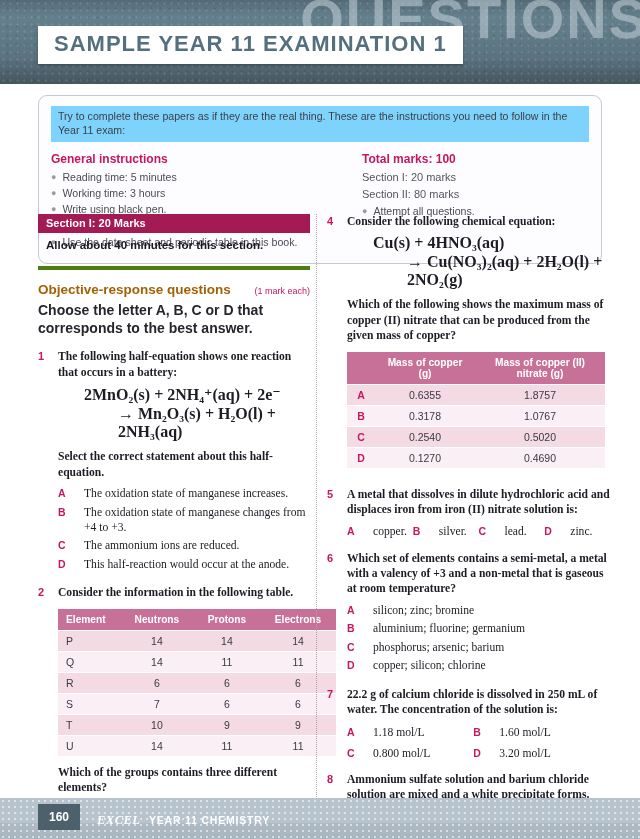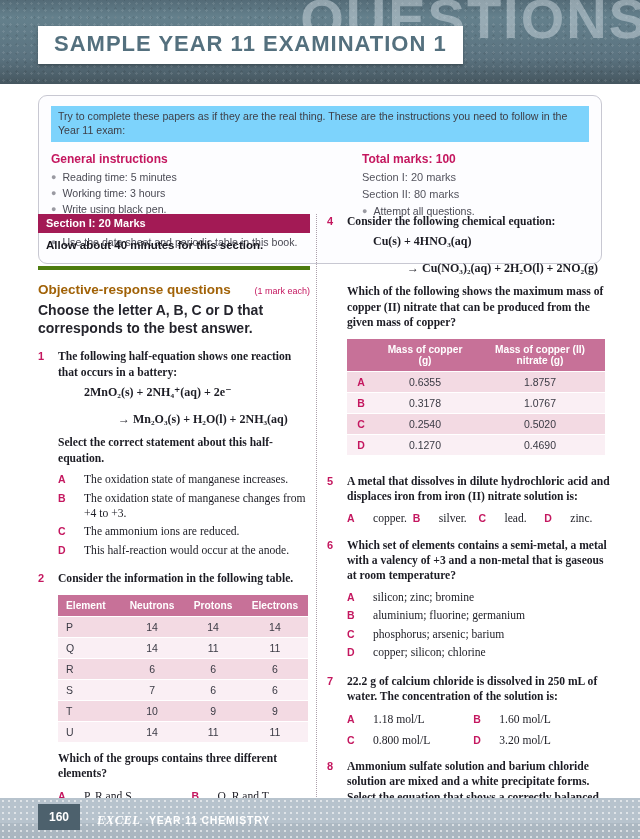--- a/index.html
+++ b/index.html
@@ -72,22 +72,22 @@
   .obj-h { color:#a16207; font-weight:700; font-size:13.5px; }
   .marknote { color:#c4175f; font-size:9px; }
   .choose { font-size:14px; font-weight:700; color:#25252d; line-height:1.3; width:88%; margin-bottom:12px; }
 
   
   .q { display:flex; margin-bottom:10px; }
   .qnum { width:20px; flex:none; color:#c4175f; font-weight:700; font-size:11px; padding-top:1px; }
   .qbody { flex:1; min-width:0; }
   .qtext { font-family:"Liberation Serif","DejaVu Serif",serif; font-weight:700; font-size:11.6px; color:#1c1c24; line-height:1.33; }
   .qtext.follow { margin-top:8px; }
-  .eq { font-family:"Liberation Serif","DejaVu Serif",serif; font-weight:700; font-size:12px; color:#1c1c24; margin:5px 0 0 26px; }
-  .eq.second { margin-left:60px; margin-top:12px; }
+  .eq { font-family:"Liberation Serif","DejaVu Serif",serif; font-weight:700; font-size:16px; color:#1c1c24; margin:5px 0 0 26px; }
+  .eq.second { margin-left:60px; margin-top:1px; }
   .opts { margin-top:6px; }
   .opt { display:flex; margin:3.5px 0; }
   .ol { width:26px; flex:none; color:#c4175f; font-weight:700; font-size:10.5px; padding-top:1px; }
   .ot { font-family:"Liberation Serif","DejaVu Serif",serif; font-size:11.6px; color:#1c1c24; line-height:1.3; }
   .opts-grid2 { display:grid; grid-template-columns:53% 47%; margin-top:6px; row-gap:3px; }
   .opts-grid2 .opt { margin:1px 0; }
   .opts-row4 { display:grid; grid-template-columns:repeat(4,1fr); margin-top:6px; }
   .opts-row4 .opt { margin:1px 0; }
   .opts-q7 { display:grid; grid-template-columns:48% 52%; margin-top:6px; row-gap:4px; }
   .opts-q7 .opt { margin:1px 0; }
@@ -100,21 +100,21 @@
   }
   .ptable th.cfirst { text-align:left; }
   .ptable td {
     font-size:10.5px; color:#3a3a44; padding:4px 8px; text-align:center;
     border-top:1.5px solid #ffffff;
   }
   .ptable td.cfirst { text-align:left; }
   .ptable tr.rodd  td { background:#f3dae3; }
   .ptable tr.reven td { background:#faeff4; }
   .ptable td.lcell { color:#c4175f; font-weight:700; font-family:"Liberation Sans","DejaVu Sans",sans-serif; }
-  .t-q2 { width:250px; }
+  .t-q2 { width:278px; }
   .t-q2 col.c0 { width:62px; }
   .t-q4 { width:258px; }
   .t-q4 col.c0 { width:28px; }
   .t-q4 col.c1 { width:100px; }
 
   
   .footer {
     position:absolute; left:0; right:0; bottom:0; height:41px;
     background-image:
       radial-gradient(rgba(255,255,255,0.55) 1px, transparent 1.2px),

